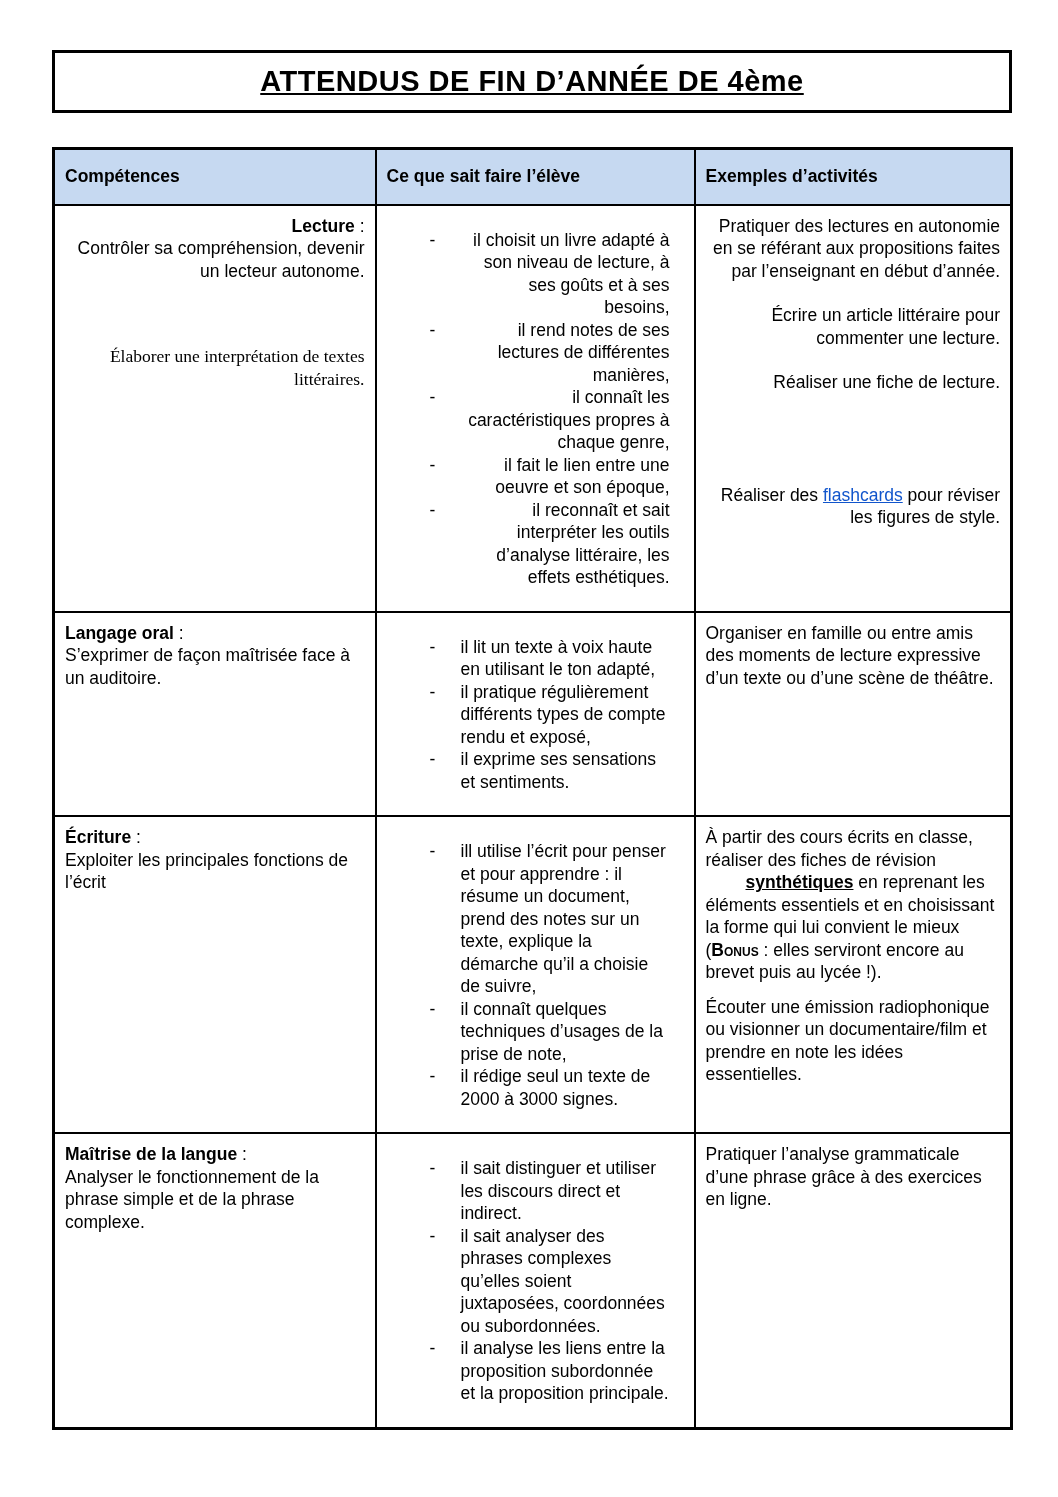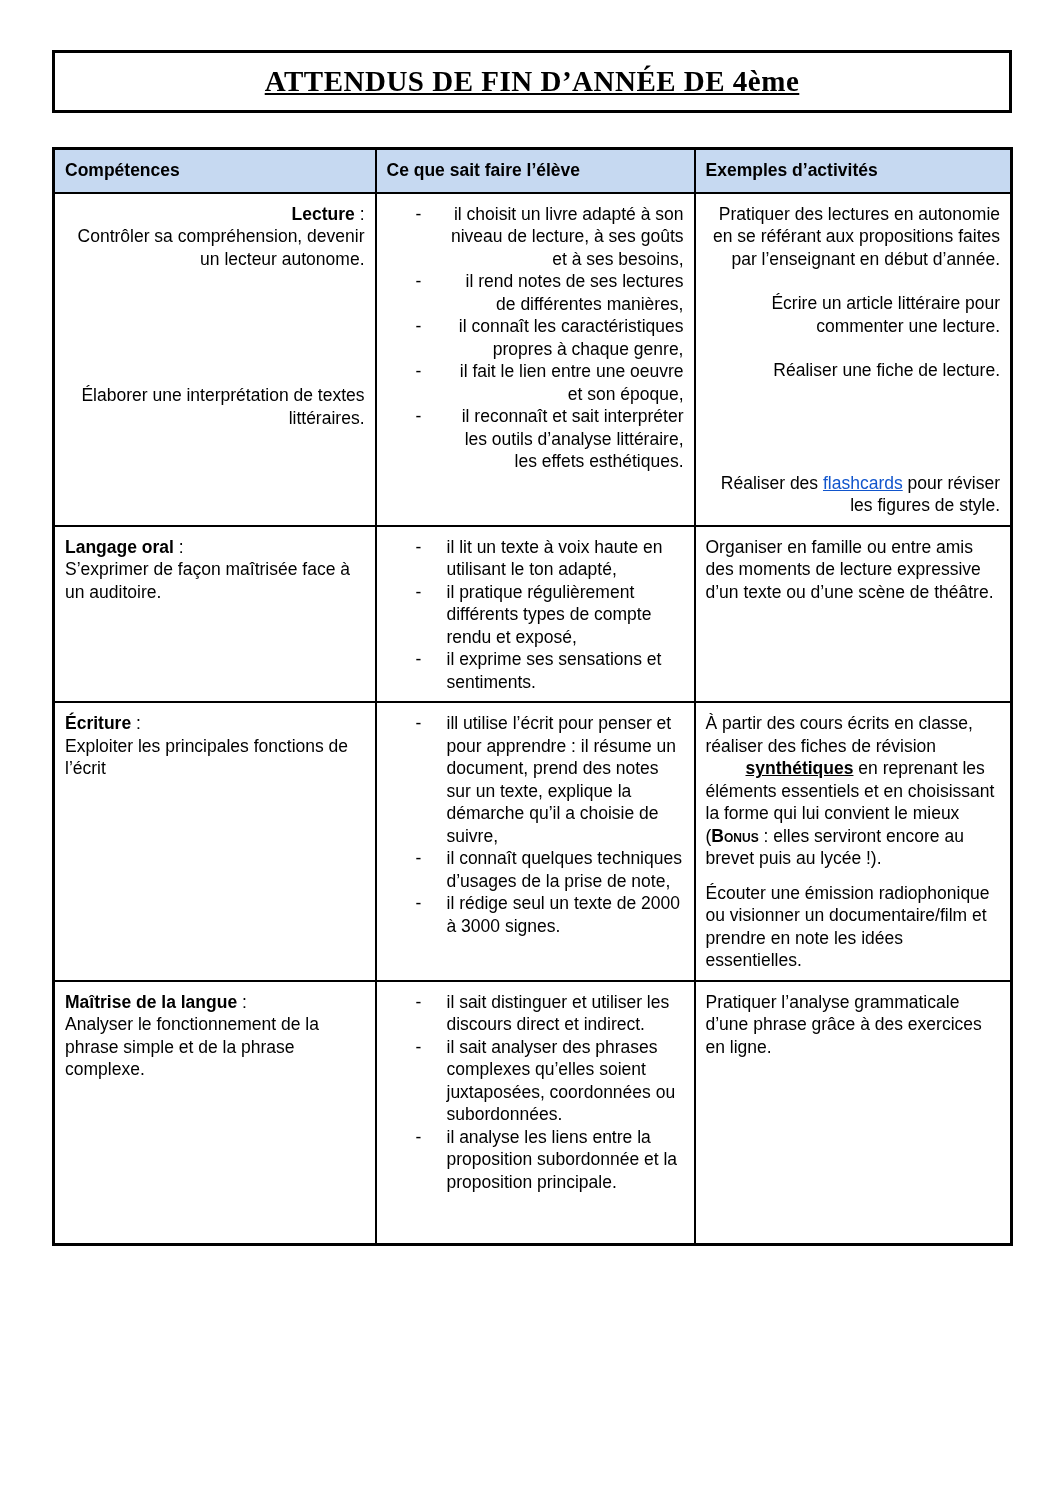--- a/index.html
+++ b/index.html
@@ -7,21 +7,21 @@
   body { font-family: "Liberation Sans", sans-serif; color: #000; }
   .page {
     position: relative;
     width: 1058px; height: 1497px;
     background: #fff;
     padding: 50px 50px 0 52px;
   }
   .title-box {
     width: 960px; height: 63px;
     border: 3px solid #000;
-    display: flex; align-items: center; justify-content: center; font-family: Liberation Serif, serif;
+    display: flex; align-items: center; justify-content: center;
   }
   .doc-title {
     font-size: 29px; font-weight: bold;
     text-decoration: underline;
     letter-spacing: 0.5px;
     white-space: nowrap;
   }
   .intro {
     margin-top: 30px;
     font-size: 17.5px;
@@ -32,36 +32,36 @@
     width: 958px;
     border-collapse: collapse;
     table-layout: fixed;
     border: 3px solid #000;
   }
   th, td { border: 2px solid #000; }
   th {
     background: var(--header-bg, #c6d9f1);
     font-size: 17.5px; font-weight: bold;
     text-align: left; vertical-align: middle;
-    padding: 10px 10px; height: 44px;
+    padding: 10px 10px; height: 56px;
   }
   td {
     vertical-align: top;
     font-size: 17.5px; line-height: 22.5px;
     padding: 9px 10px 8px 10px;
   }
   tbody tr:nth-child(1) td { height: 312px; text-align: right; }
   tbody tr:nth-child(2) td { height: 174px; }
   tbody tr:nth-child(3) td { height: 256px; }
   tbody tr:nth-child(4) td { height: 264px; }
   .para { margin: 0; }
   .heading { font-weight: bold; }
   ul.skills {
     list-style: none;
-    margin: 0; padding-left: 60px;
+    margin: 14px; padding-left: 60px;
   }
   ul.skills li { position: relative; }
   ul.skills li::before {
     content: "-";
     position: absolute; left: -31px; top: 0;
   }
   a.link {
     color: var(--link-color, #1155cc);
     text-decoration: underline;
     cursor: pointer;
@@ -90,21 +90,21 @@
         <th>Compétences</th>
         <th>Ce que sait faire l’élève</th>
         <th>Exemples d’activités</th>
       </tr>
     </thead>
     <tbody>
         <tr>
           <td>
             <p class="para"><span class="heading">Lecture</span> :</p>
             <p class="para">Contrôler sa compréhension, devenir un lecteur autonome.</p>
-            <p class="para" style="margin-top: 114px;">Élaborer une interprétation de textes littéraires.</p>
+            <p class="para" style="margin-top: 63px; font-family: Liberation Serif, serif;">Élaborer une interprétation de textes littéraires.</p>
           </td>
           <td>
             <ul class="skills">
               <li>il choisit un livre adapté à son niveau de lecture, à ses goûts et à ses besoins,</li>
               <li>il rend notes de ses lectures de différentes manières,</li>
               <li>il connaît les caractéristiques propres à chaque genre,</li>
               <li>il fait le lien entre une oeuvre et son époque,</li>
               <li>il reconnaît et sait interpréter les outils d’analyse littéraire, les effets esthétiques.</li>
             </ul>
           </td>

